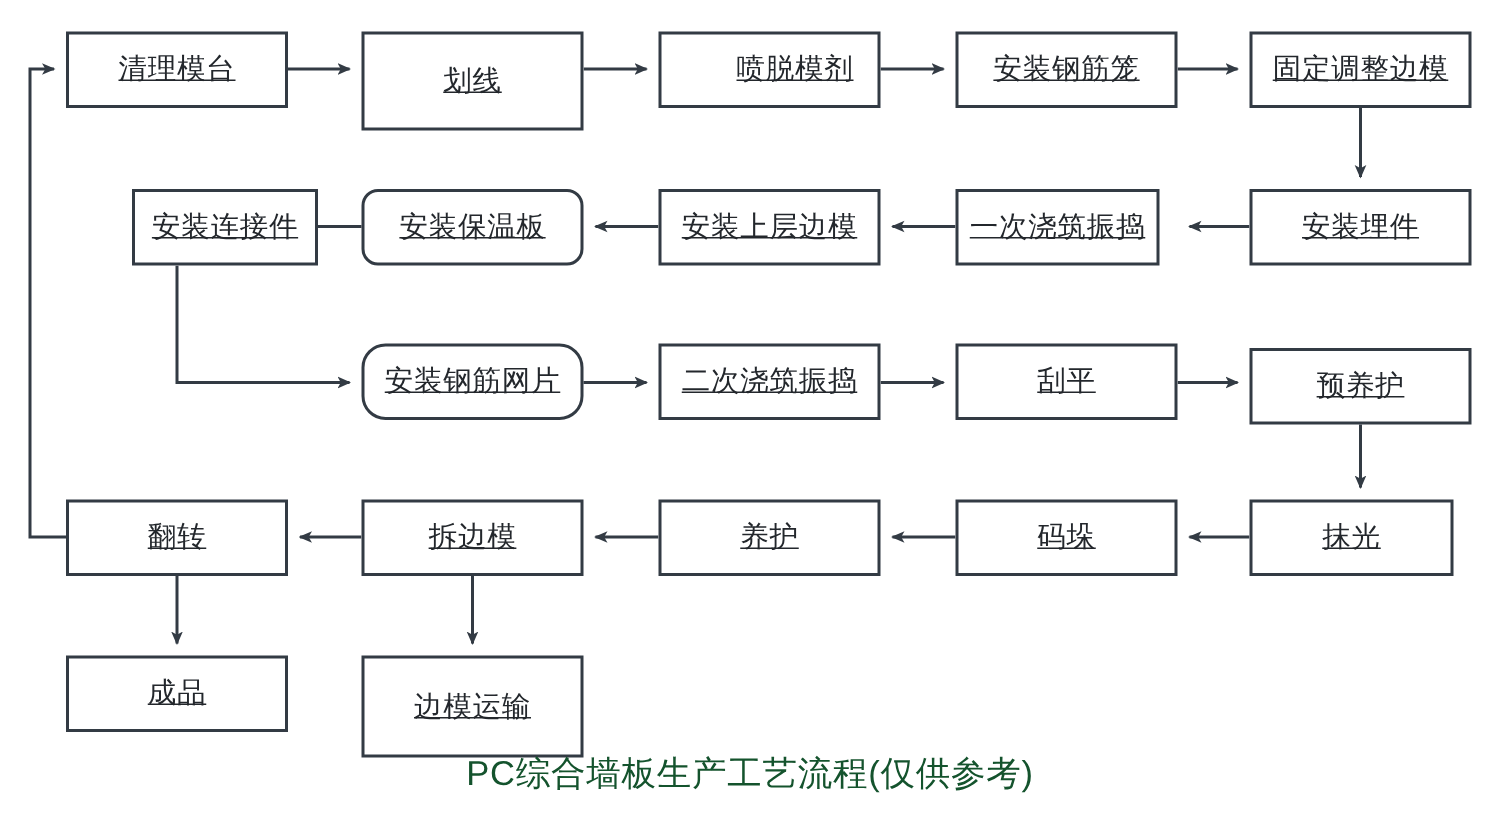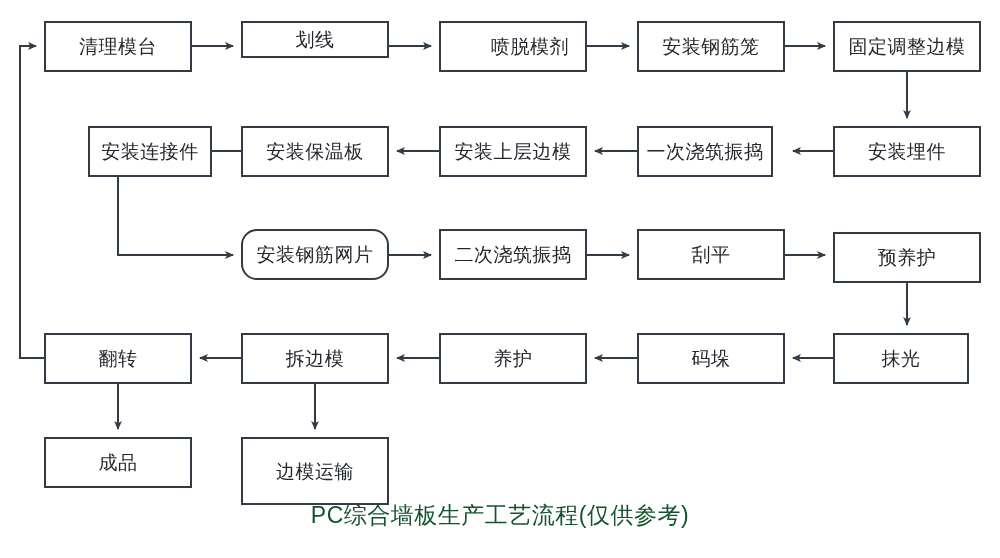--- a/index.html
+++ b/index.html
@@ -29,20 +29,21 @@
     border: 2px solid #333b44;
     background: #ffffff;
     display: flex;
     align-items: center;
     justify-content: center;
     color: #23272c;
     font-size: 19px;
     letter-spacing: 0.5px;
     line-height: 1;
     white-space: nowrap;
+    text-decoration: underline;
   }
   .node-label {
     display: block;
   }
   #caption {
     position: absolute;
     left: 0;
     top: 500px;
     width: 1000px;
     text-align: center;
@@ -85,42 +86,42 @@
         <polyline points="118,384 118,429" fill="none" stroke="#333b44" stroke-width="2" stroke-linejoin="miter" marker-end="url(#arrowhead)"></polyline>
         <polyline points="315,384 315,429" fill="none" stroke="#333b44" stroke-width="2" stroke-linejoin="miter" marker-end="url(#arrowhead)"></polyline>
         <polyline points="44,358 20,358 20,46 36,46" fill="none" stroke="#333b44" stroke-width="2" stroke-linejoin="miter" marker-end="url(#arrowhead)"></polyline>
       </g>
   </svg>
 
   <div id="nodes-group">
       <div class="node" style="left: 44px; top: 21px; width: 148px; height: 51px; border-color: rgb(51, 59, 68);">
         <span class="node-label">清理模台</span>
       </div>
-      <div class="node" style="left: 241px; top: 21px; width: 148px; height: 37px; border-color: rgb(51, 59, 68);">
+      <div class="node" style="left: 241px; top: 21px; width: 148px; height: 66px; border-color: rgb(51, 59, 68);">
         <span class="node-label">划线</span>
       </div>
       <div class="node" style="left: 439px; top: 21px; width: 148px; height: 51px; border-color: rgb(51, 59, 68); padding-left: 34px;">
         <span class="node-label">喷脱模剂</span>
       </div>
       <div class="node" style="left: 637px; top: 21px; width: 148px; height: 51px; border-color: rgb(51, 59, 68);">
         <span class="node-label">安装钢筋笼</span>
       </div>
       <div class="node" style="left: 833px; top: 21px; width: 148px; height: 51px; border-color: rgb(51, 59, 68);">
         <span class="node-label">固定调整边模</span>
       </div>
       <div class="node" style="left: 833px; top: 126px; width: 148px; height: 51px; border-color: rgb(51, 59, 68);">
         <span class="node-label">安装埋件</span>
       </div>
       <div class="node" style="left: 637px; top: 126px; width: 136px; height: 51px; border-color: rgb(51, 59, 68);">
         <span class="node-label">一次浇筑振捣</span>
       </div>
       <div class="node" style="left: 439px; top: 126px; width: 148px; height: 51px; border-color: rgb(51, 59, 68);">
         <span class="node-label">安装上层边模</span>
       </div>
-      <div class="node" style="left: 241px; top: 126px; width: 148px; height: 51px; border-color: rgb(51, 59, 68);">
+      <div class="node" style="left: 241px; top: 126px; width: 148px; height: 51px; border-color: rgb(51, 59, 68); border-radius: 11px;">
         <span class="node-label">安装保温板</span>
       </div>
       <div class="node" style="left: 52px; top: 126px; width: 124px; height: 51px; border-color: rgb(51, 59, 68); margin-left: 36px;">
         <span class="node-label">安装连接件</span>
       </div>
       <div class="node" style="left: 241px; top: 229px; width: 148px; height: 51px; border-color: rgb(51, 59, 68); border-radius: 16px;">
         <span class="node-label">安装钢筋网片</span>
       </div>
       <div class="node" style="left: 439px; top: 229px; width: 148px; height: 51px; border-color: rgb(51, 59, 68);">
         <span class="node-label">二次浇筑振捣</span>

